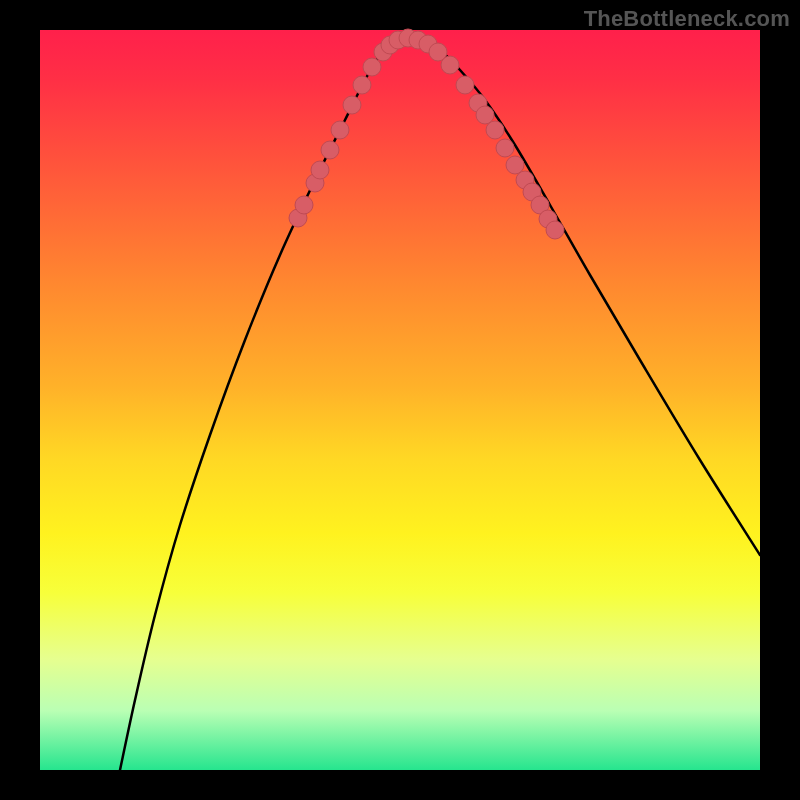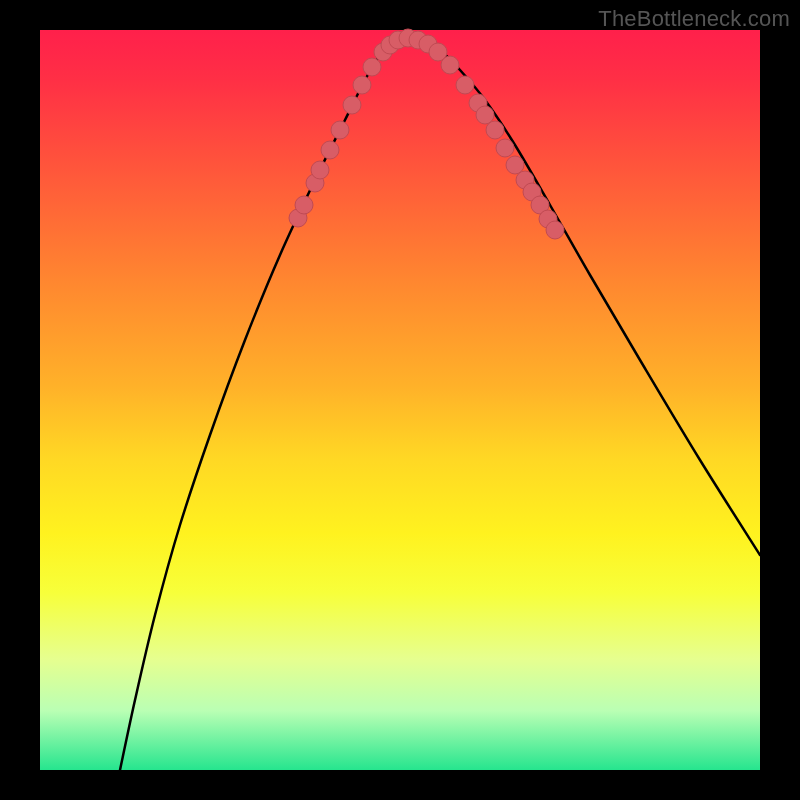--- a/index.html
+++ b/index.html
@@ -16,21 +16,21 @@
     width: 800px;
     height: 800px;
     background: #000;
   }
   .watermark {
     position: absolute;
     top: 6px;
     right: 10px;
     color: #555;
     font-size: 22px;
-    font-weight: 400;
+    font-weight: 700;
     letter-spacing: 0.2px;
     z-index: 20;
   }
   .plot-area {
     position: absolute;
     left: 40px;
     top: 30px;
     width: 720px;
     height: 740px;
     background: linear-gradient(

